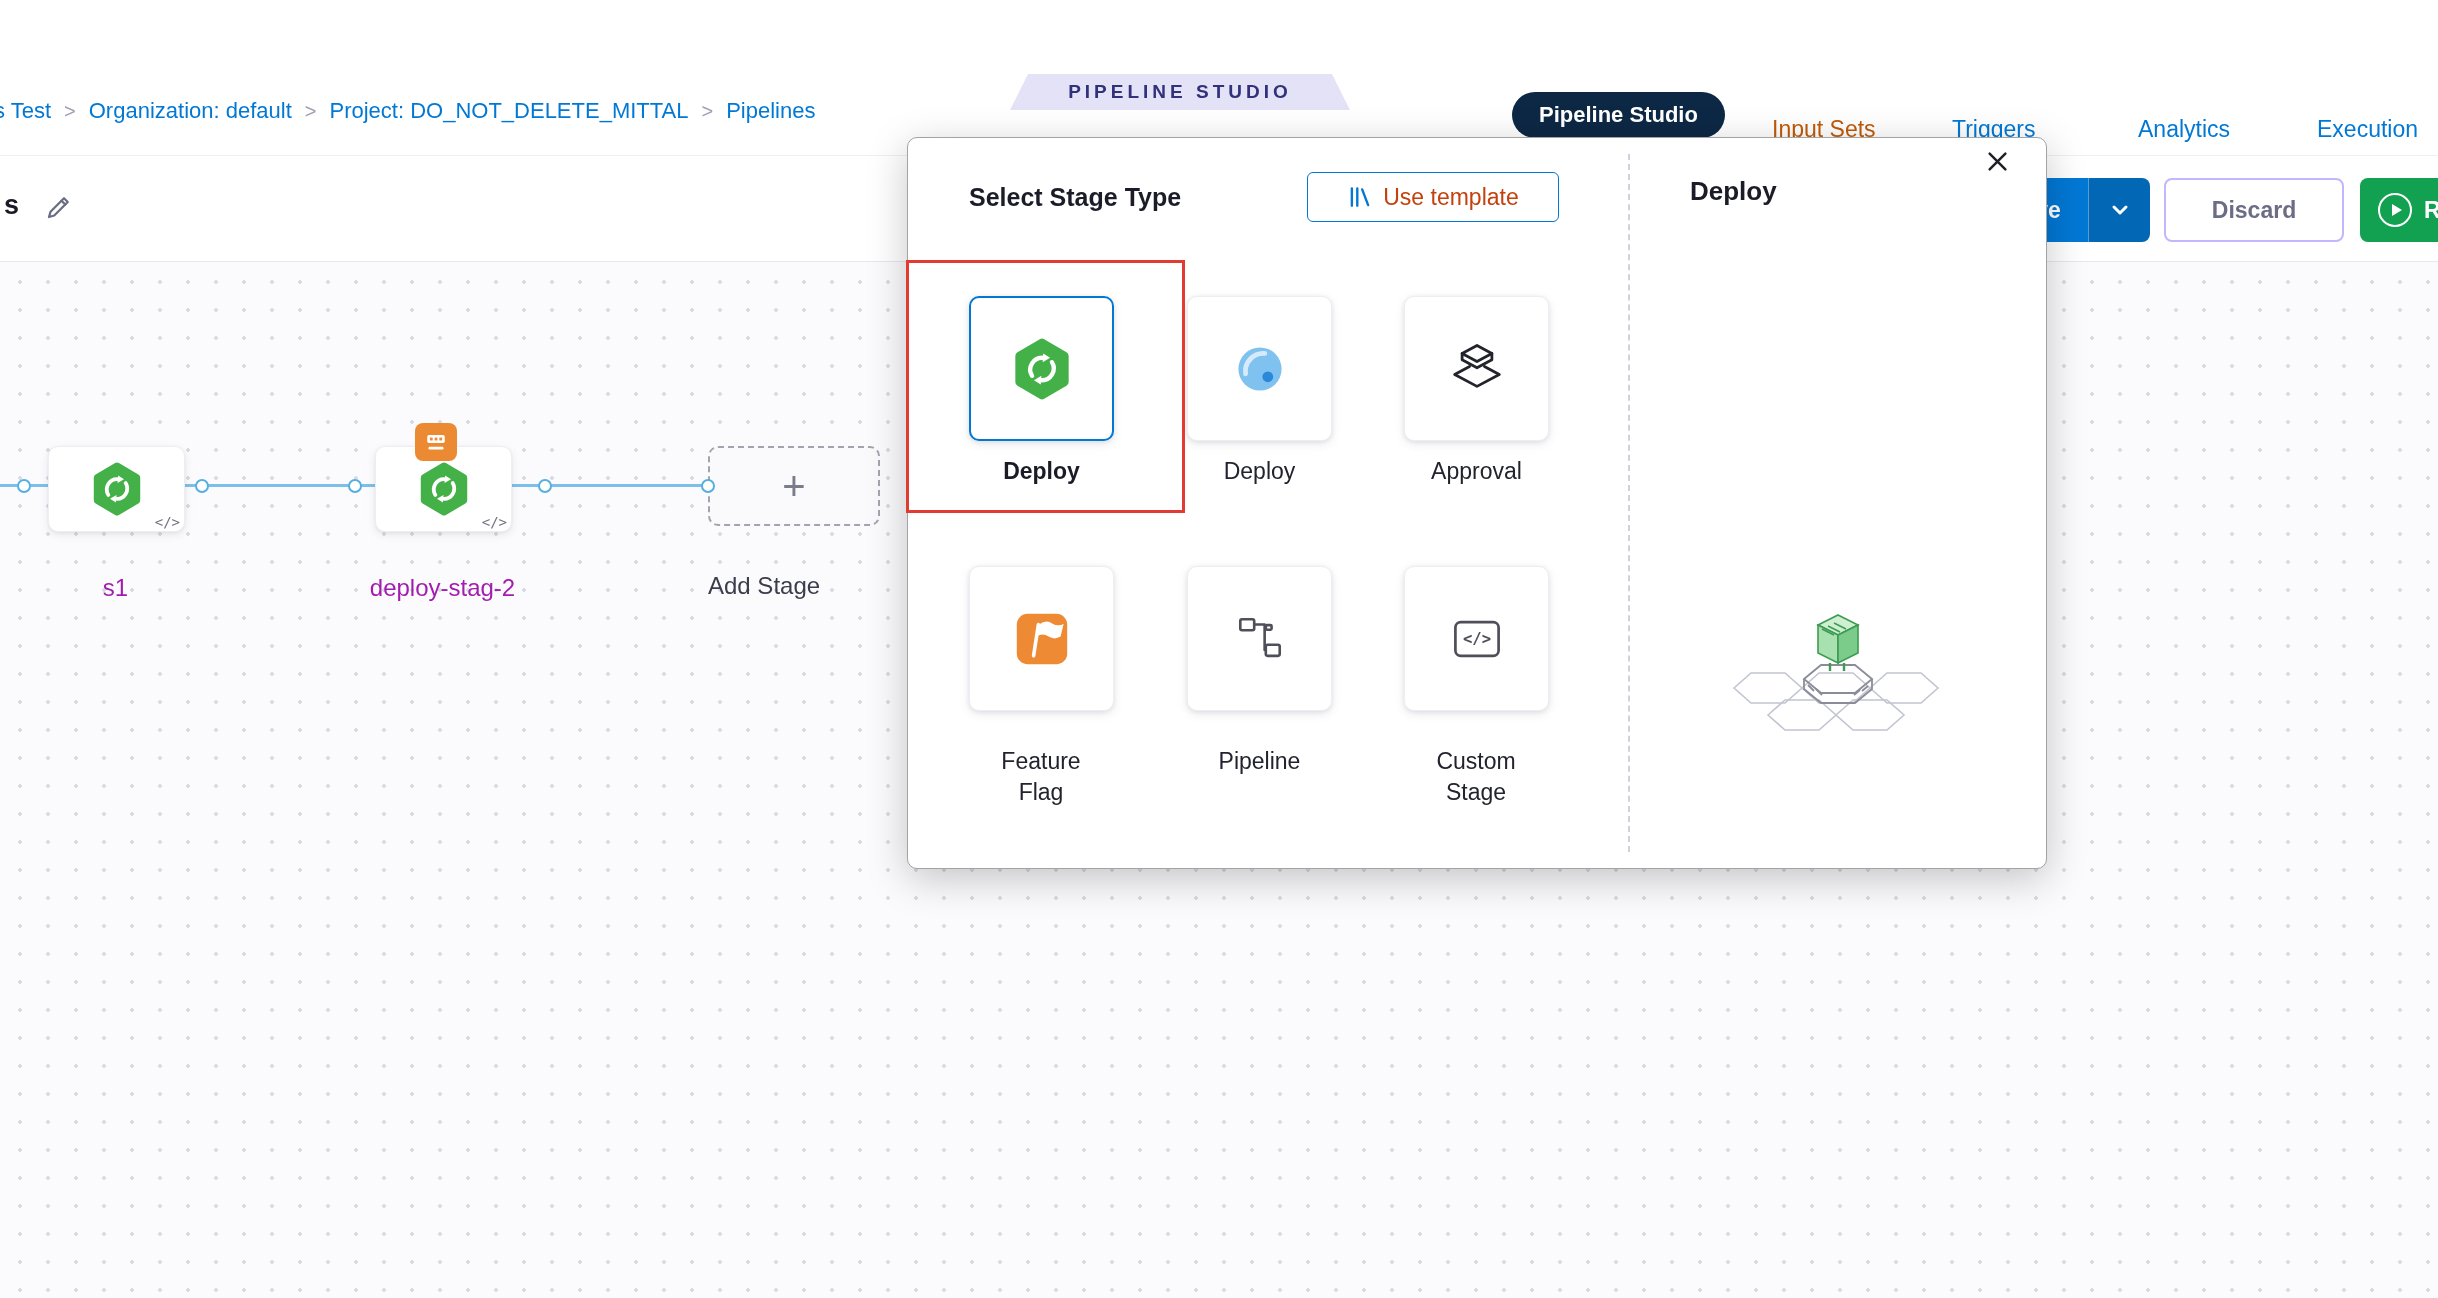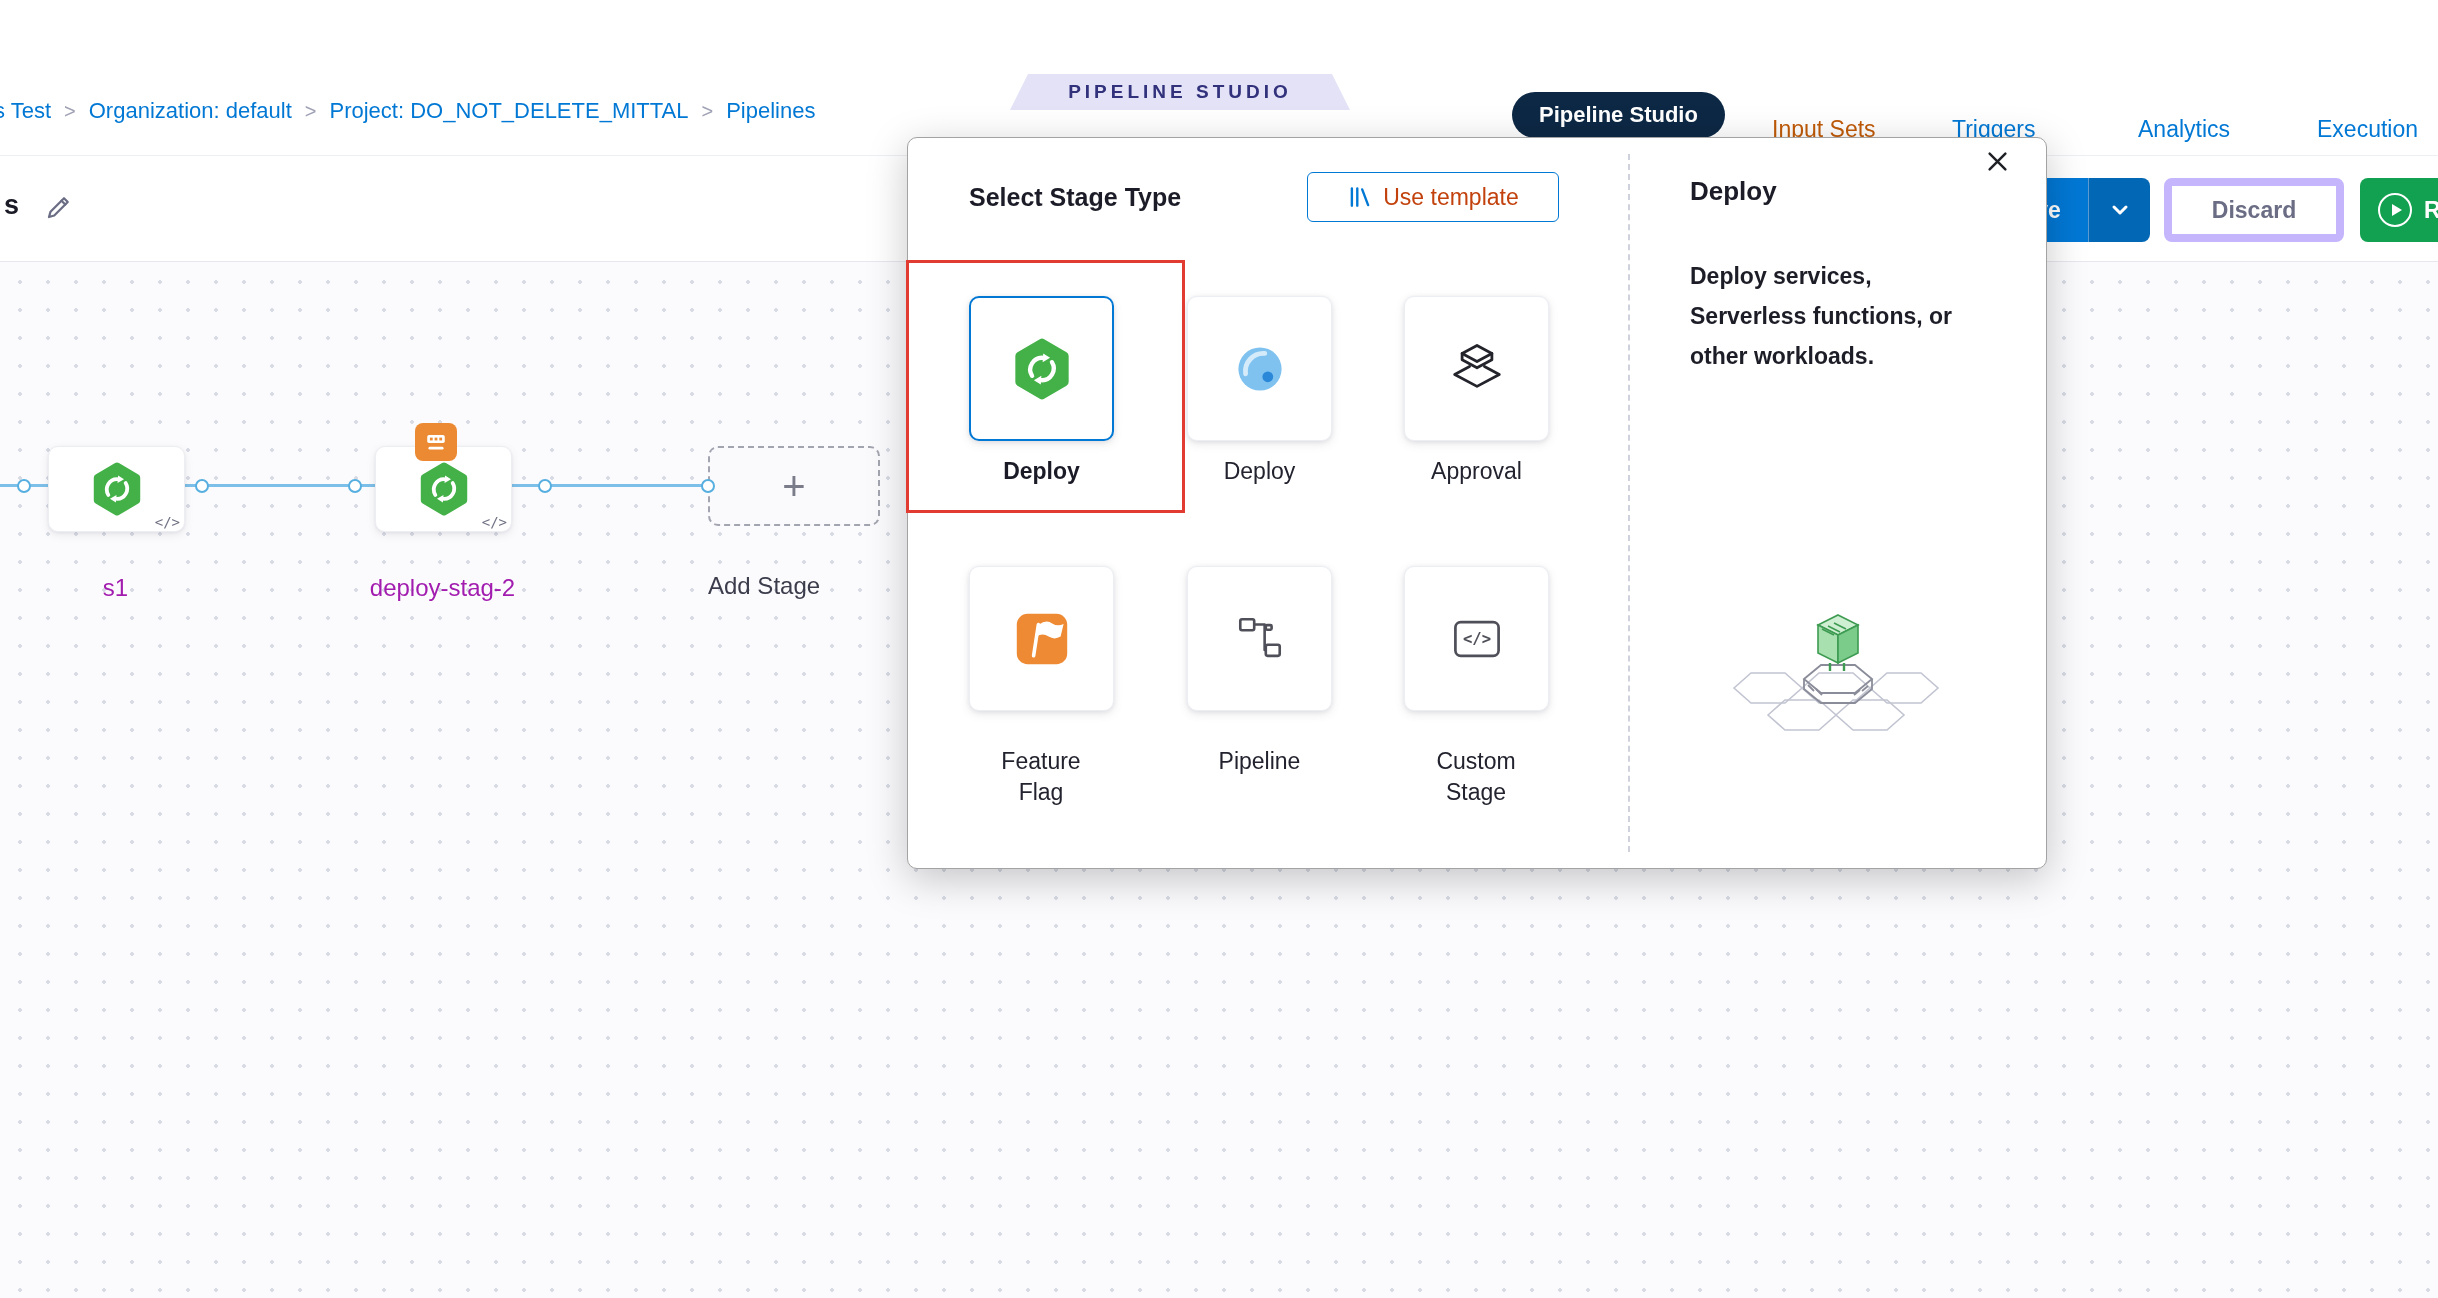--- a/index.html
+++ b/index.html
@@ -37,21 +37,21 @@
   .pipeline-name{position:absolute;left:4px;top:190px;font-size:27px;font-weight:700;color:#1b1b28;z-index:11;}
   .edit-pencil{position:absolute;left:42px;top:190px;width:34px;height:34px;z-index:11;cursor:pointer;
                display:flex;align-items:center;justify-content:center;background:none;border:none;padding:0;}
 
   .save-btn{position:absolute;left:1980px;top:178px;height:64px;display:flex;z-index:11;}
   .save-main{width:108px;background:#0278d5;color:#fff;font-size:23px;font-weight:600;border:none;
              border-radius:8px 0 0 8px;display:flex;align-items:center;justify-content:center;cursor:pointer;}
   .save-caret{width:62px;background:#0267b5;border:none;border-radius:0 8px 8px 0;cursor:pointer;
               display:flex;align-items:center;justify-content:center;border-left:1px solid rgba(255,255,255,.35);}
   .discard-btn{position:absolute;left:2164px;top:178px;width:180px;height:64px;background:#fff;
-               border:8px solid #c4b5fd;border-radius:8px;color:#6b6d85;font-size:23px;font-weight:600;
+               border:2px solid #c4b5fd;border-radius:8px;color:#6b6d85;font-size:23px;font-weight:600;
                z-index:11;cursor:pointer;font-family:inherit;}
   .run-btn{position:absolute;left:2360px;top:178px;width:170px;height:64px;background:#12a150;border:none;
            border-radius:8px;color:#fff;font-size:23px;font-weight:700;z-index:11;cursor:pointer;
            display:flex;align-items:center;gap:12px;padding:0 0 0 18px;font-family:inherit;}
   .run-play{width:30px;height:30px;border:2.5px solid #fff;border-radius:50%;display:flex;
             align-items:center;justify-content:center;flex:none;}
   .run-play i{display:block;width:0;height:0;border-left:10px solid #fff;border-top:6px solid transparent;
               border-bottom:6px solid transparent;margin-left:3px;}
 
   
@@ -288,21 +288,20 @@
     </div>
 
     <div class="stage-card-label lbl-row-1 col-a lbl-bold">Deploy</div>
     <div class="stage-card-label lbl-row-1 col-b">Deploy</div>
     <div class="stage-card-label lbl-row-1 col-c">Approval</div>
     <div class="stage-card-label lbl-row-2 col-a wrap2">Feature Flag</div>
     <div class="stage-card-label lbl-row-2 col-b wrap2 col-b-lbl">Pipeline</div>
     <div class="stage-card-label lbl-row-2 col-c wrap2">Custom Stage</div>
 
     <div class="detail-title">Deploy</div>
-    <div class="detail-desc">Deploy services, Serverless functions, or other workloads.</div>
 
     <div class="detail-illustration">
       <svg width="250" height="165" viewBox="0 0 250 165">
         <g fill="none" stroke="#c2c5d1" stroke-width="1.6">
           <polygon points="26,95 43,80 77,80 94,95 77,110 43,110"></polygon>
           <polygon points="94,95 111,80 145,80 162,95 145,110 111,110"></polygon>
           <polygon points="162,95 179,80 213,80 230,95 213,110 179,110"></polygon>
           <polygon points="60,122 77,107 111,107 128,122 111,137 77,137"></polygon>
           <polygon points="128,122 145,107 179,107 196,122 179,137 145,137"></polygon>
         </g>

